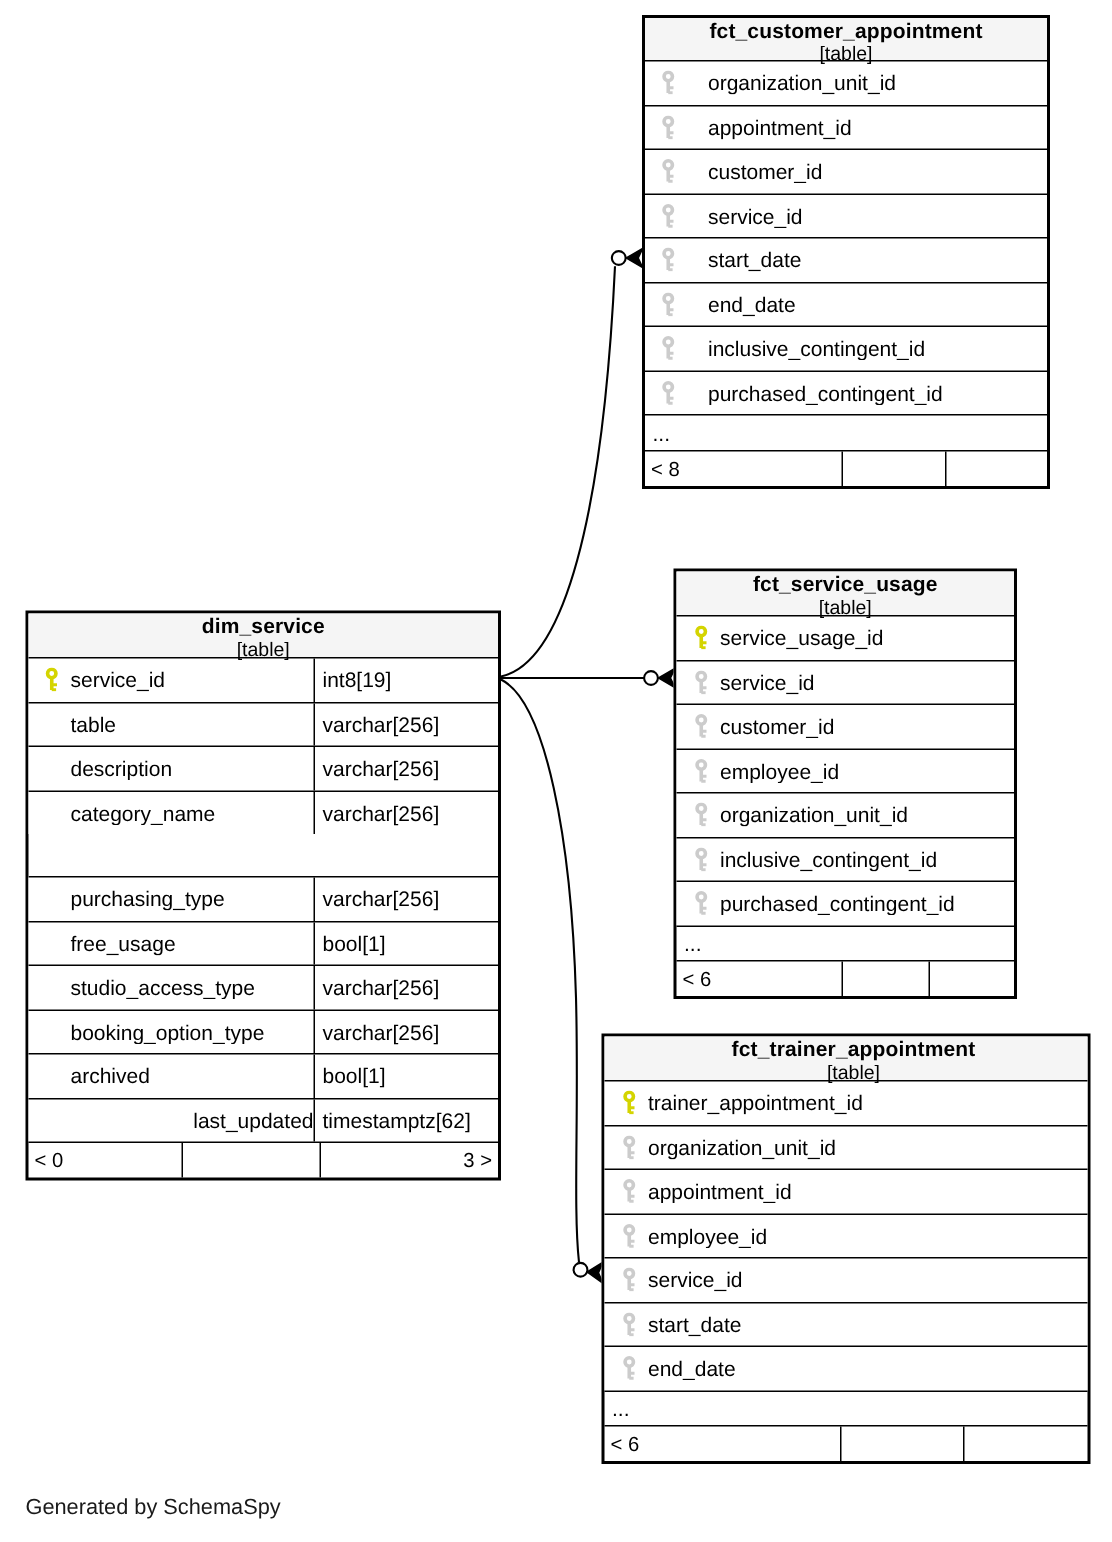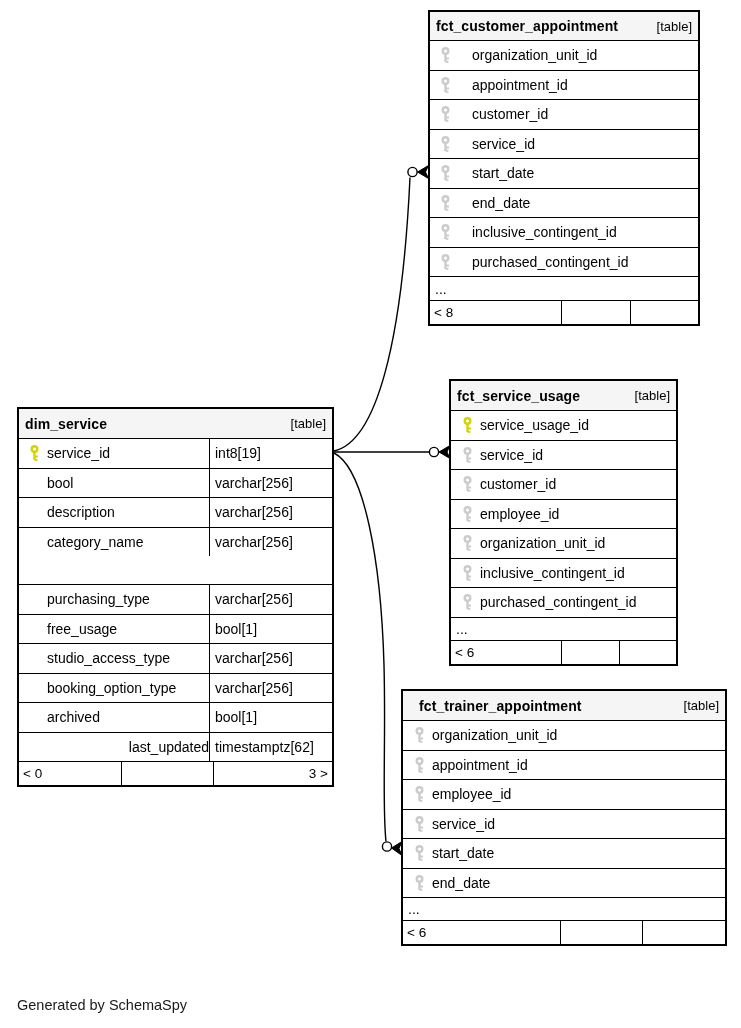--- a/index.html
+++ b/index.html
@@ -19,20 +19,21 @@
     background: #ffffff;
     border: 2px solid #000;
     box-sizing: border-box;
     cursor: pointer;
   }
   .tbl-header {
     display: flex; justify-content: space-between; align-items: center;
     background: #f5f5f5;
     padding: 0 6px 0 6px;
     box-sizing: border-box;
+    flex-direction: column;
   }
   .tbl-name { font-weight: bold; font-size: 14px; letter-spacing: 0.1px; }
   .tbl-badge { font-size: 13px; font-weight: normal; }
   .tbl-row {
     display: flex; align-items: center;
     border-top: 1.5px solid #000;
     box-sizing: border-box;
     background: #fff;
     font-size: 14px;
   }
@@ -213,21 +214,21 @@
               <line x1="5.5" y1="6.8" x2="5.5" y2="15" stroke="#d4d400" stroke-width="2.4"></line>
               <line x1="5.5" y1="11.5" x2="9" y2="11.5" stroke="#d4d400" stroke-width="2"></line>
               <line x1="5.5" y1="14.8" x2="8.4" y2="14.8" stroke="#d4d400" stroke-width="2"></line>
             </svg>
           </span>
           <span class="col-name" style="width: 162px;">service_id</span>
           <span class="col-type" style="flex: 1 1 auto;">int8[19]</span>
         </div>
         <div class="tbl-row" style="height: 29.5px;">
           <span class="icon-slot" style="padding-left: 10px; width: 28px;"></span>
-          <span class="col-name" style="width: 162px;">bool</span>
+          <span class="col-name" style="width: 162px;">table</span>
           <span class="col-type" style="flex: 1 1 auto;">varchar[256]</span>
         </div>
         <div class="tbl-row" style="height: 29.5px;">
           <span class="icon-slot" style="padding-left: 10px; width: 28px;"></span>
           <span class="col-name" style="width: 162px;">description</span>
           <span class="col-type" style="flex: 1 1 auto;">varchar[256]</span>
         </div>
         <div class="tbl-row" style="height: 29.5px;">
           <span class="icon-slot" style="padding-left: 10px; width: 28px;"></span>
           <span class="col-name" style="width: 162px;">category_name</span>
@@ -359,20 +360,31 @@
         </div>
       </div>
       <div class="table-node" style="left: 401px; top: 689px; width: 326px;">
         <div class="tbl-header" style="height: 29px; padding-left: 16px;">
           <span class="tbl-name">fct_trainer_appointment</span>
           <span class="tbl-badge">[table]</span>
         </div>
         <div class="tbl-row" style="height: 29.5px;">
           <span class="icon-slot" style="padding-left: 11px; width: 29px;">
             <svg width="11" height="16" viewBox="0 0 11 16">
+              <circle cx="5.5" cy="4" r="2.8" fill="none" stroke="#d4d400" stroke-width="2.4"></circle>
+              <line x1="5.5" y1="6.8" x2="5.5" y2="15" stroke="#d4d400" stroke-width="2.4"></line>
+              <line x1="5.5" y1="11.5" x2="9" y2="11.5" stroke="#d4d400" stroke-width="2"></line>
+              <line x1="5.5" y1="14.8" x2="8.4" y2="14.8" stroke="#d4d400" stroke-width="2"></line>
+            </svg>
+          </span>
+          <span class="col-name">trainer_appointment_id</span>
+        </div>
+        <div class="tbl-row" style="height: 29.5px;">
+          <span class="icon-slot" style="padding-left: 11px; width: 29px;">
+            <svg width="11" height="16" viewBox="0 0 11 16">
               <circle cx="5.5" cy="4" r="2.8" fill="none" stroke="#cccccc" stroke-width="2.4"></circle>
               <line x1="5.5" y1="6.8" x2="5.5" y2="15" stroke="#cccccc" stroke-width="2.4"></line>
               <line x1="5.5" y1="11.5" x2="9" y2="11.5" stroke="#cccccc" stroke-width="2"></line>
               <line x1="5.5" y1="14.8" x2="8.4" y2="14.8" stroke="#cccccc" stroke-width="2"></line>
             </svg>
           </span>
           <span class="col-name">organization_unit_id</span>
         </div>
         <div class="tbl-row" style="height: 29.5px;">
           <span class="icon-slot" style="padding-left: 11px; width: 29px;">

